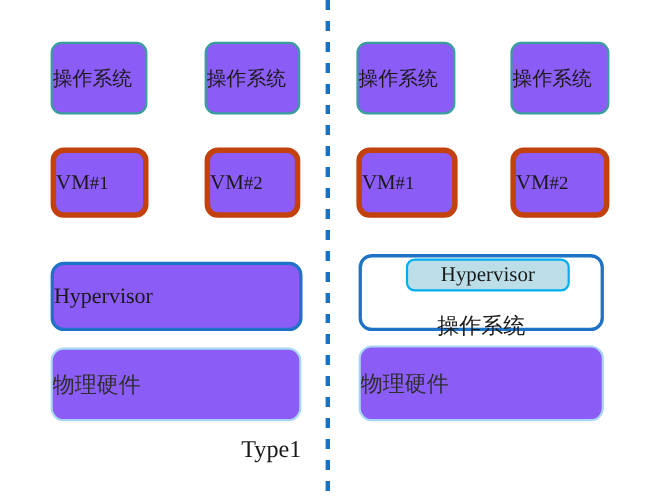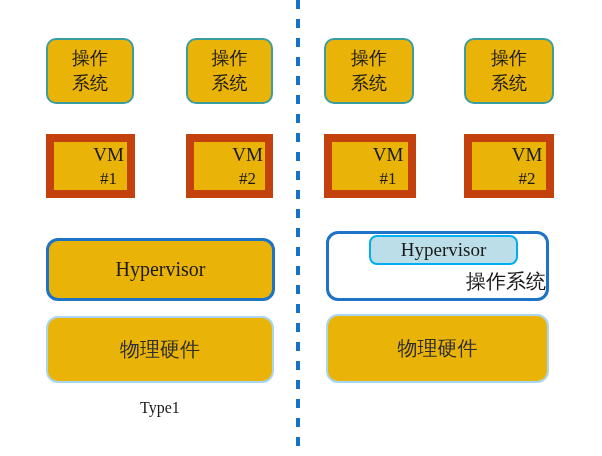--- a/index.html
+++ b/index.html
@@ -8,37 +8,35 @@
     width: 602px;
     height: 456px;
     background: #ffffff;
     font-family: "Liberation Serif", "DejaVu Serif", serif;
     color: #1a1a1a;
     overflow: hidden;
   }
   .box {
     position: absolute;
     box-sizing: border-box;
-    background: #eab308;
+    background: #8b5cf6;
     display: flex;
-    flex-direction: column;
+    flex-direction: row;
     align-items: center;
-    justify-content: center;
     text-align: center;
   }
   .os-box {
     border: 2px solid #3a9e9e;
     border-radius: 10px;
     font-size: 18px;
     line-height: 25px;
   }
   .vm-box {
-    border: 8px solid #c2410c;
-    border-radius: 0;
-    padding-left: 36px;
+    border: 5px solid #c2410c;
+    border-radius: 12px;
   }
   .vm-box .vm-line1 { font-size: 19px; line-height: 25px; }
   .vm-box .vm-line2 { font-size: 17px; line-height: 23px; }
   .hyp-box {
     border: 3px solid #1e73c6;
     border-radius: 12px;
     font-size: 20px;
   }
   .hw-box {
     border: 2px solid #a9d6f3;
@@ -65,30 +63,30 @@
     border: 2px solid #00aeef;
     border-radius: 8px;
     display: flex;
     align-items: center;
     justify-content: center;
     font-size: 19px;
   }
   .host-os-label {
     position: absolute;
     left: 0;
-    top: 33px;
+    top: 49px;
     width: 100%;
-    text-align: right;
+    text-align: center;
     font-size: 20px;
     line-height: 28px;
   }
   .panel-label {
     position: absolute;
-    text-align: center;
-    font-size: 16px;
+    text-align: right;
+    font-size: 22px;
     line-height: 28px;
   }
   .divider {
     position: absolute;
     left: 296px;
     top: 0;
     width: 4px;
     height: 456px;
     background: repeating-linear-gradient(
       to bottom,

